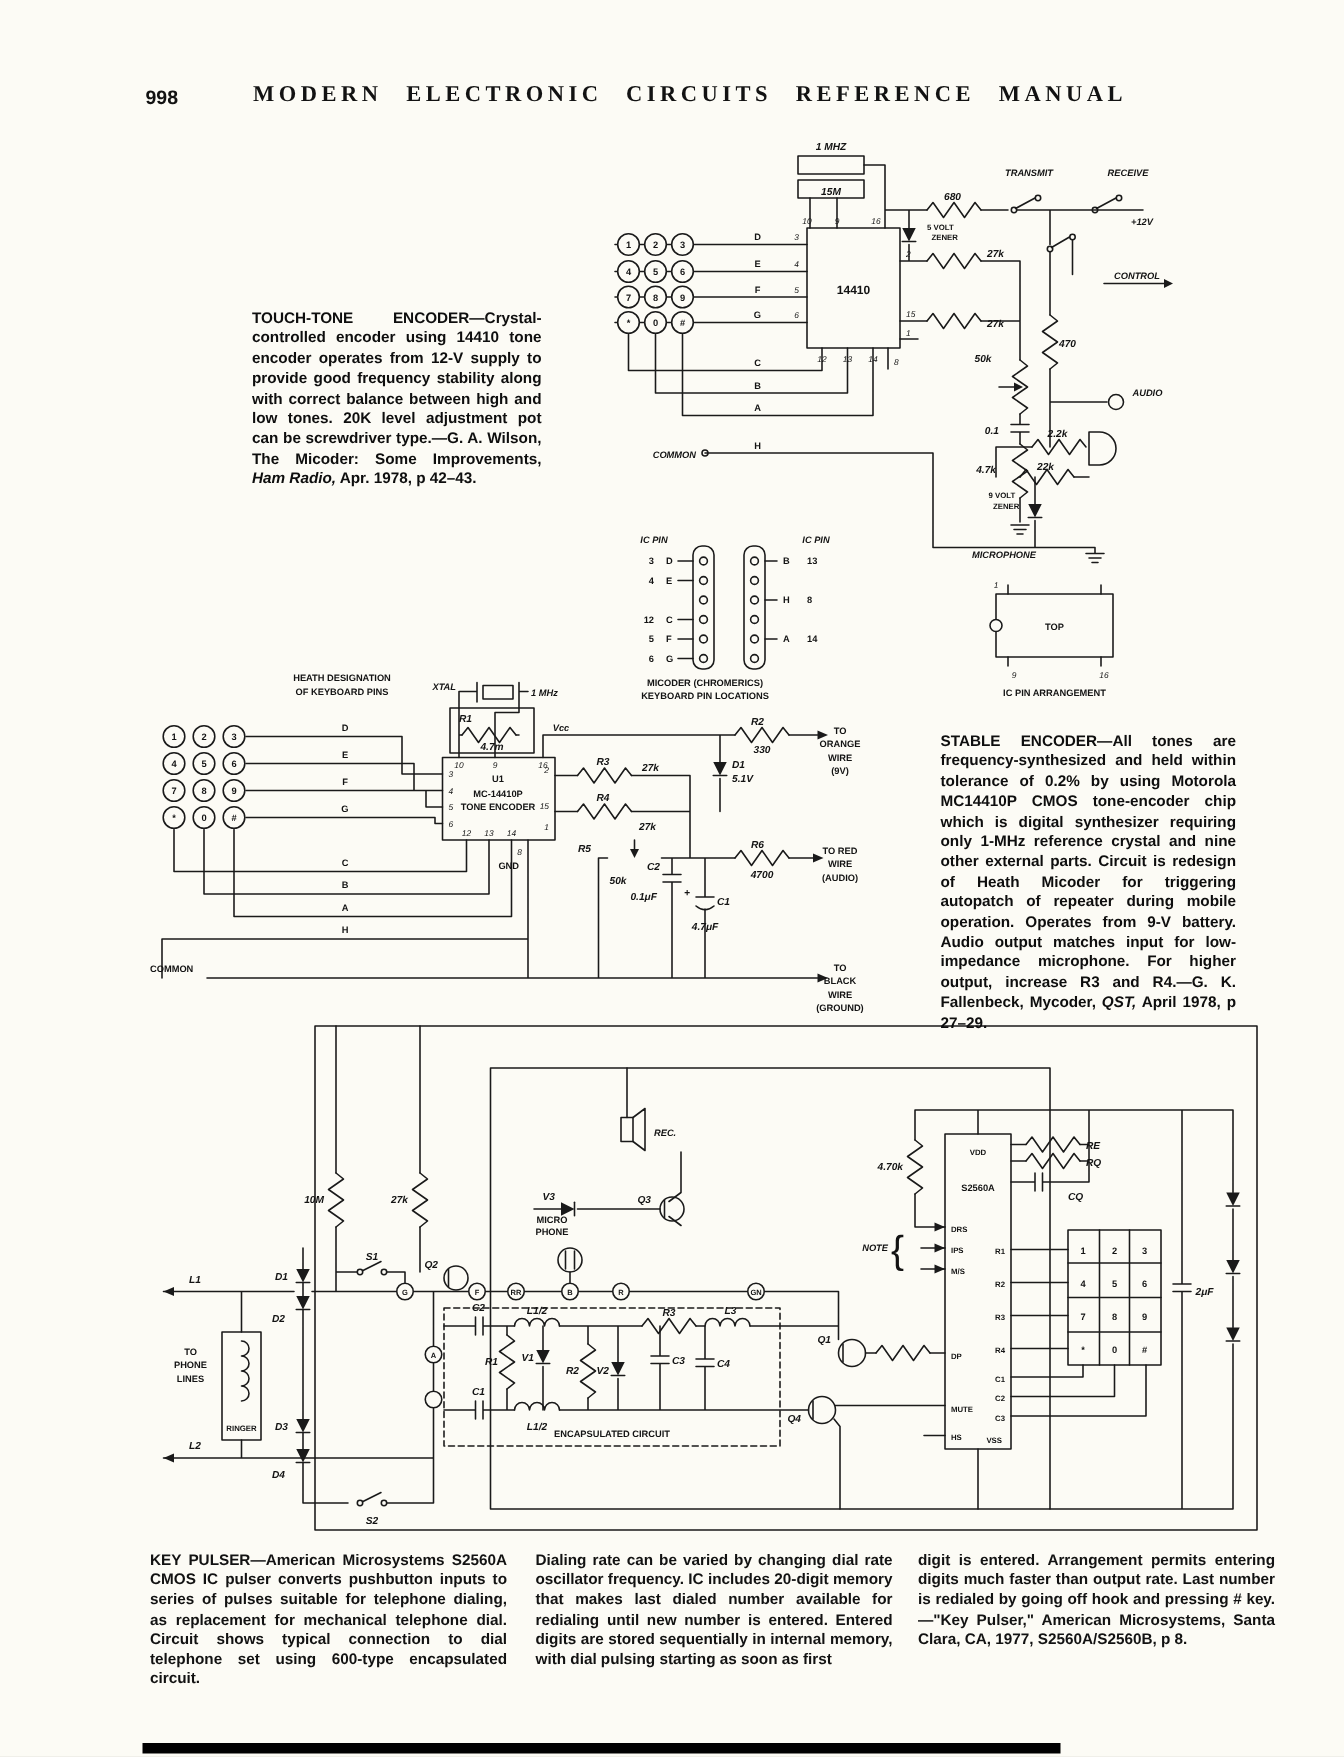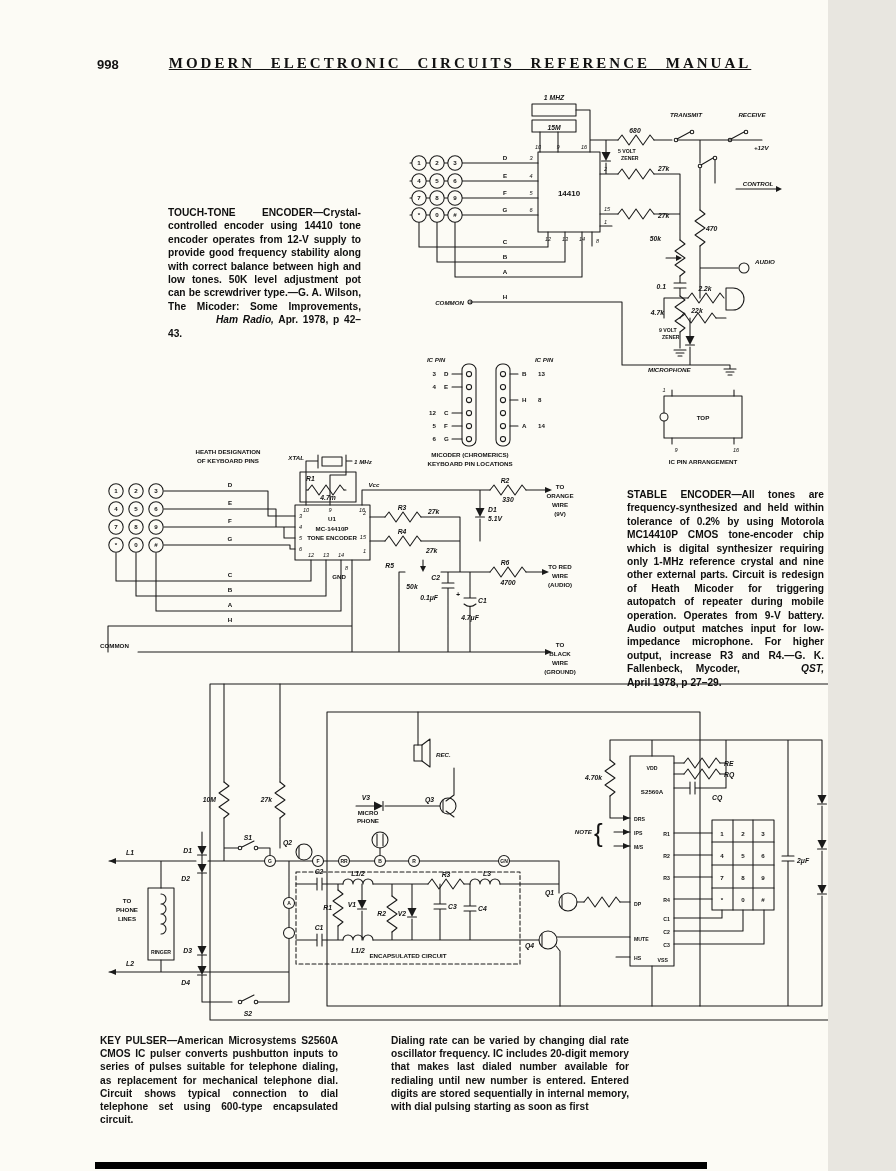--- a/index.html
+++ b/index.html
@@ -1,24 +1,24 @@
 <!DOCTYPE html>
 <html><head>
 <meta charset="utf-8">
 <style>
   html,body{margin:0;padding:0;background:#e8e6e0;}
-  .page{position:relative;width:828px;height:1171px;background:#fcfbf5;font-family:"Liberation Sans",sans-serif;color:#121212;overflow:hidden;}
+  .page{position:relative;width:896px;height:1171px;background:#fcfbf5;font-family:"Liberation Sans",sans-serif;color:#121212;overflow:hidden;}
   .hdr-num{position:absolute;left:97px;top:57px;font:700 13px "Liberation Sans",sans-serif;}
-  .hdr-title{position:absolute;left:130px;top:55px;width:660px;text-align:center;font-family:"Liberation Serif",serif;font-weight:700;font-size:15px;letter-spacing:3px;word-spacing:9px;white-space:nowrap;text-decoration:underline;}
+  .hdr-title{position:absolute;left:130px;top:55px;width:660px;text-align:center;font-family:"Liberation Serif",serif;font-weight:700;font-size:15px;letter-spacing:3px;word-spacing:9px;white-space:nowrap;}
   .caption{position:absolute;font:700 10.2px/13.4px "Liberation Sans",sans-serif;text-align:justify;color:#0e0e0e;}
-  .caption i{font-style:italic;margin-left:48px;}
+  .caption i{font-style:italic;}
   #cap-touch{left:168px;top:206px;width:193px;}
   #cap-stable{left:627px;top:488px;width:197px;}
   .cap-bottom{position:absolute;top:1034px;width:238px;font:700 10.2px/13.2px "Liberation Sans",sans-serif;text-align:justify;}
-  #cap-b1{left:100px;} #cap-b2{left:357px;margin-left:34px;} #cap-b3{left:612px;}
+  #cap-b1{left:100px;} #cap-b2{left:357px;} #cap-b3{left:612px;}
   .edge-bar{position:absolute;left:95px;top:1162px;width:612px;height:7px;background:#000;}
   svg.schem{position:absolute;left:0;top:0;}
   svg text{font-family:"Liberation Sans","DejaVu Sans",sans-serif;fill:#131313;}
   .t8{font-size:8px;font-weight:700;}
   .t7{font-size:6.8px;font-weight:700;font-style:italic;}
   .t6{font-size:6.2px;font-weight:700;}
   .t6i{font-size:6.2px;font-weight:700;font-style:italic;}
   .t5{font-size:5.2px;font-weight:700;}
   .p6{font-size:5.6px;font-style:italic;}
   .k5{font-size:5px;font-weight:700;}
@@ -476,28 +476,31 @@
       <text class="t6" text-anchor="middle" x="722" y="880">7</text>
       <text class="t6" text-anchor="middle" x="743" y="880">8</text>
       <text class="t6" text-anchor="middle" x="763" y="880">9</text>
       <text class="t6" text-anchor="middle" x="722" y="902">*</text>
       <text class="t6" text-anchor="middle" x="743" y="902">0</text>
       <text class="t6" text-anchor="middle" x="763" y="902">#</text>
     </g>
   </svg>
 
   <div class="caption" id="cap-touch">
-    <span>TOUCH-TONE ENCODER—Crystal-controlled encoder using 14410 tone encoder operates from 12-V supply to provide good frequency stability along with correct balance between high and low tones. 50K level adjustment pot can be screwdriver type.—G. A. Wilson, The Micoder: Some Improvements, </span><i>Ham Radio,</i><span> Apr. 1978, p 42–43.</span>
+    <span>TOUCH-TONE ENCODER—Crystal-controlled encoder using 14410 tone encoder operates from 12-V supply to provide good frequency stability along with correct balance between high and low tones. 20K level adjustment pot can be screwdriver type.—G. A. Wilson, The Micoder: Some Improvements, </span><i>Ham Radio,</i><span> Apr. 1978, p 42–43.</span>
   </div>
 
   <div class="caption" id="cap-stable">
     <span>STABLE ENCODER—All tones are frequency-synthesized and held within tolerance of 0.2% by using Motorola MC14410P CMOS tone-encoder chip which is digital synthesizer requiring only 1-MHz reference crystal and nine other external parts. Circuit is redesign of Heath Micoder for triggering autopatch of repeater during mobile operation. Operates from 9-V battery. Audio output matches input for low-impedance microphone. For higher output, increase R3 and R4.—G. K. Fallenbeck, Mycoder, </span><i>QST,</i><span> April 1978, p 27–29.</span>
   </div>
 
   <div class="cap-bottom" id="cap-b1">
     <span>KEY PULSER—American Microsystems S2560A CMOS IC pulser converts pushbutton inputs to series of pulses suitable for telephone dialing, as replacement for mechanical telephone dial. Circuit shows typical connection to dial telephone set using 600-type encapsulated circuit.</span>
   </div>
   <div class="cap-bottom" id="cap-b2">
     <span>Dialing rate can be varied by changing dial rate oscillator frequency. IC includes 20-digit memory that makes last dialed number available for redialing until new number is entered. Entered digits are stored sequentially in internal memory, with dial pulsing starting as soon as first</span>
   </div>
+  <div class="cap-bottom" id="cap-b3">
+    <span>digit is entered. Arrangement permits entering digits much faster than output rate. Last number is redialed by going off hook and pressing # key.—"Key Pulser," American Microsystems, Santa Clara, CA, 1977, S2560A/S2560B, p 8.</span>
+  </div>
 
   <div class="edge-bar"></div>
 </div>
 
 </body></html>

